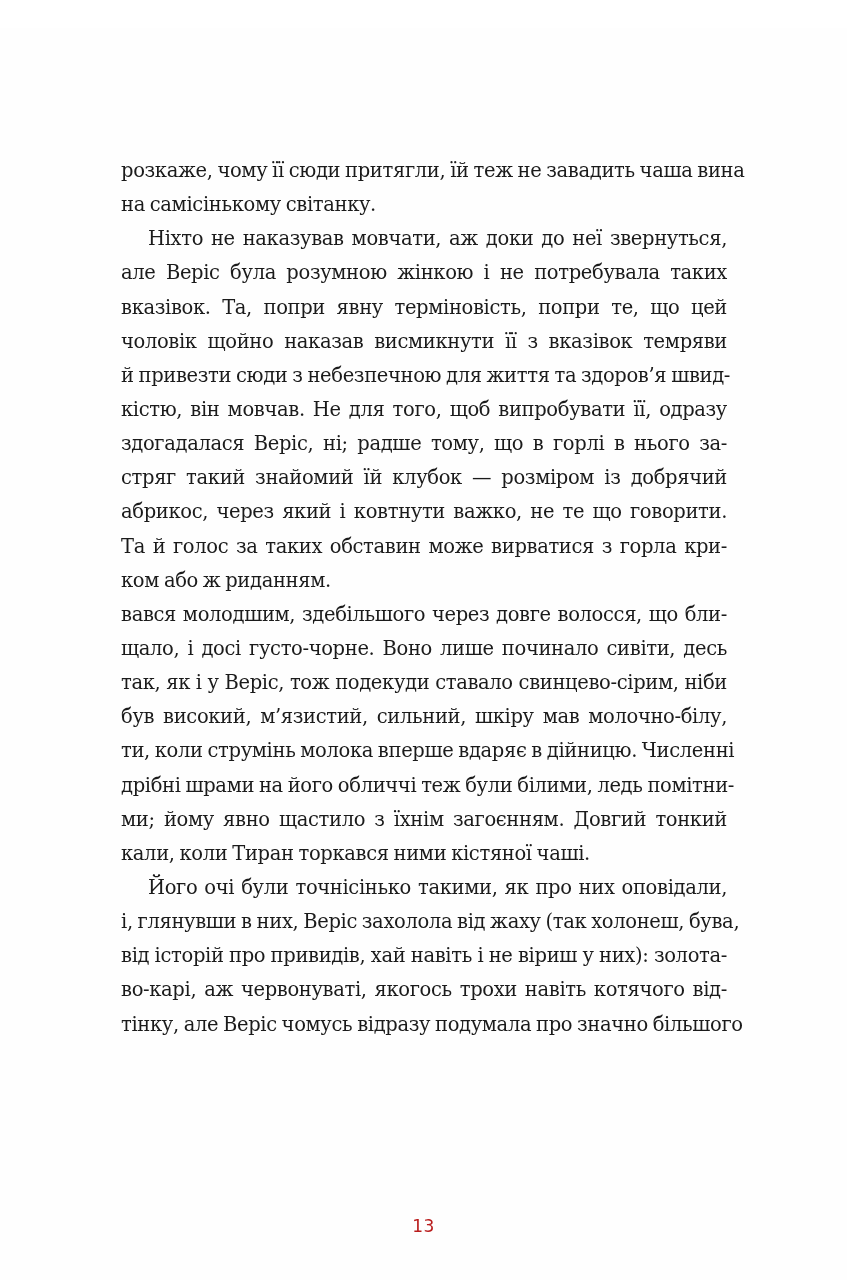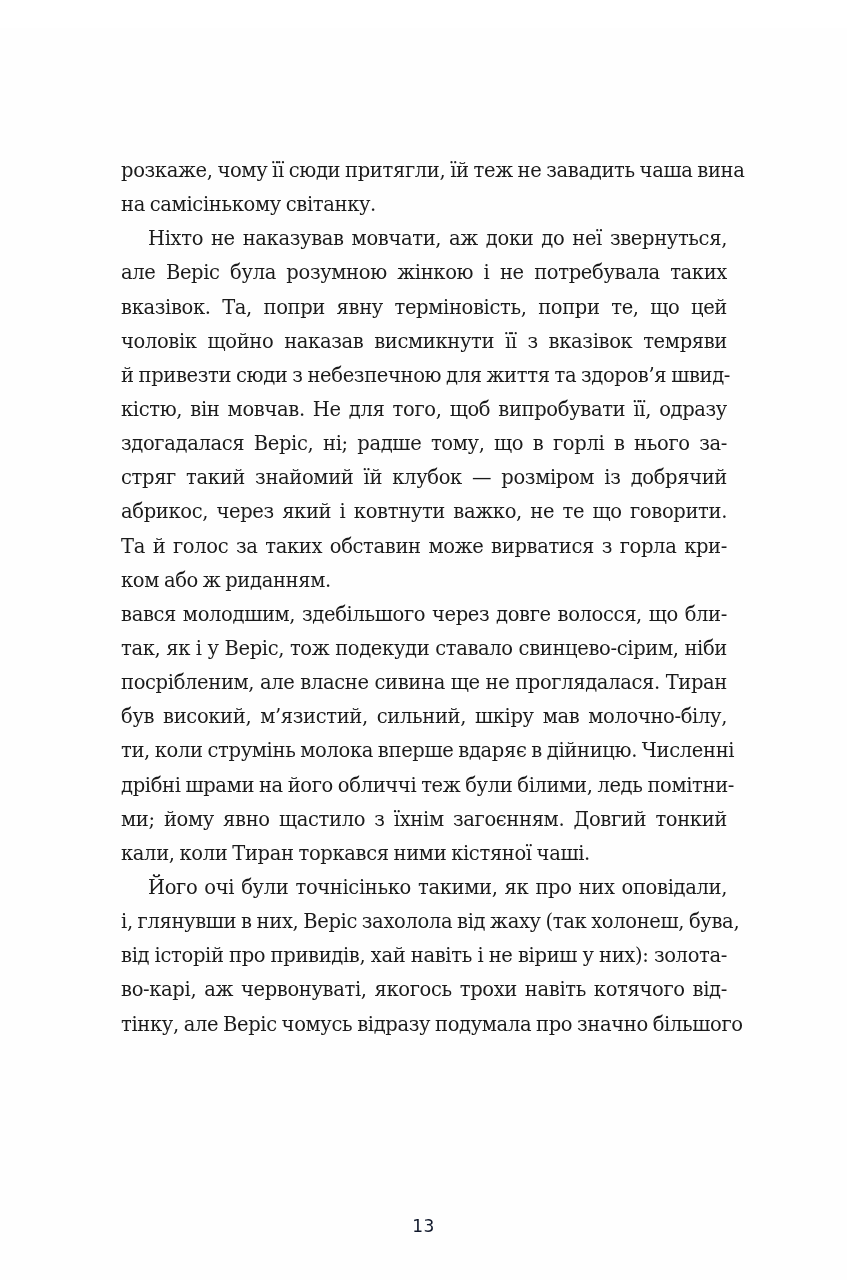--- a/index.html
+++ b/index.html
@@ -47,21 +47,21 @@
     padding-left: 27px;
   }
   .page-number {
     position: absolute;
     left: 0;
     width: 847px;
     top: 1188px;
     text-align: center;
     font-family: "DejaVu Sans", "Liberation Sans", sans-serif;
     font-size: 17px;
-    color: #0f172a;
+    color: #b91c1c;
     letter-spacing: 0.5px;
   }
 </style>
 </head>
 <body>
 
 <div class="page">
   <div class="text-block">
     <div>
         <span class="line">розкаже, чому її сюди притягли, їй теж не завадить чаша вина</span>
@@ -75,22 +75,22 @@
         <span class="line">й привезти сюди з небезпечною для життя та здоров’я швид-</span>
         <span class="line">кістю, він мовчав. Не для того, щоб випробувати її, одразу</span>
         <span class="line">здогадалася Веріс, ні; радше тому, що в горлі в нього за-</span>
         <span class="line">стряг такий знайомий їй клубок — розміром із добрячий</span>
         <span class="line">абрикос, через який і ковтнути важко, не те що говорити.</span>
         <span class="line">Та й голос за таких обставин може вирватися з горла кри-</span>
         <span class="line last">ком або ж риданням.</span>
       </div>
     <div>
         <span class="line">вався молодшим, здебільшого через довге волосся, що бли-</span>
+        <span class="line">щало, і досі густо-чорне. Воно лише починало сивіти, десь</span>
         <span class="line">так, як і у Веріс, тож подекуди ставало свинцево-сірим, ніби</span>
-        <span class="line">посрібленим, але власне сивина ще не проглядалася. Тиран</span>
         <span class="line">був високий, м’язистий, сильний, шкіру мав молочно-білу,</span>
         <span class="line">ти, коли струмінь молока вперше вдаряє в дійницю. Численні</span>
         <span class="line">дрібні шрами на його обличчі теж були білими, ледь помітни-</span>
         <span class="line">ми; йому явно щастило з їхнім загоєнням. Довгий тонкий</span>
         <span class="line last">кали, коли Тиран торкався ними кістяної чаші.</span>
       </div>
     <div>
         <span class="line indent">Його очі були точнісінько такими, як про них оповідали,</span>
         <span class="line">і, глянувши в них, Веріс захолола від жаху (так холонеш, бува,</span>
         <span class="line">від історій про привидів, хай навіть і не віриш у них): золота-</span>

